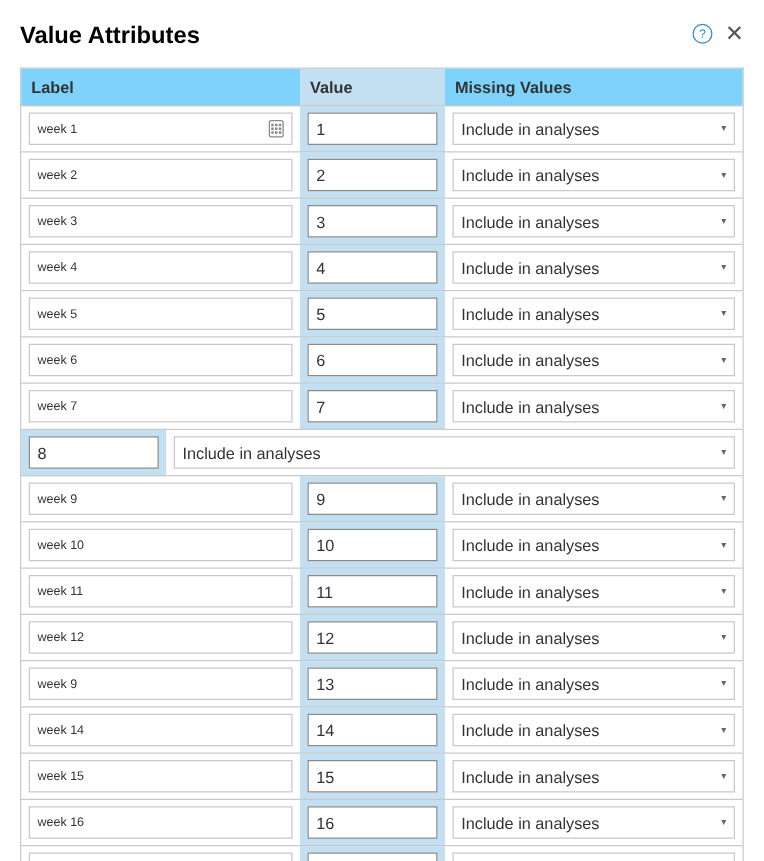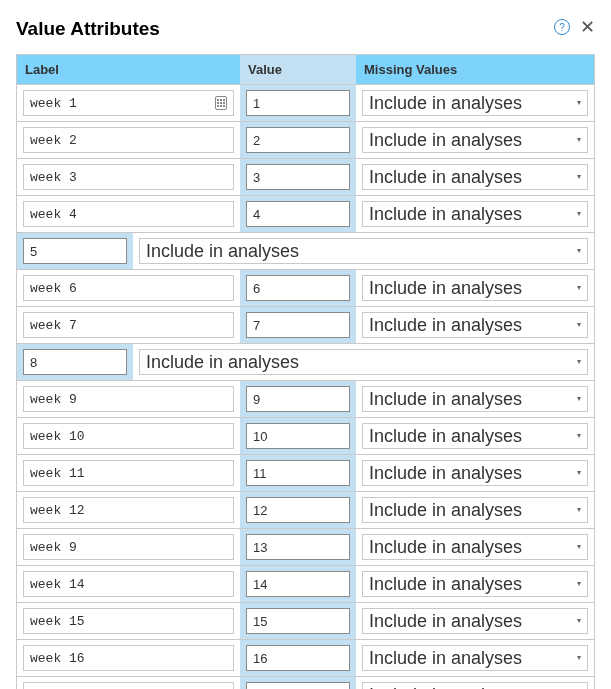--- a/index.html
+++ b/index.html
@@ -80,21 +80,21 @@
   .label-cell {
     height: 26px;
     border: 1px solid #c9c9c9;
     width: 100%;
     display: flex;
     align-items: center;
     justify-content: space-between;
     padding: 0 6px;
     background: #fff;
   }
-  .label-text { font-size: 13px; color: #333; font-family: Liberation Mono, monospace; }
+  .label-text { font-size: 10px; color: #333; }
   .keypad-icon {
     width: 12px;
     height: 14px;
     border: 1px solid #888;
     border-radius: 2px;
     display: grid;
     grid-template-columns: repeat(3, 2px);
     grid-template-rows: repeat(3, 2px);
     gap: 1px;
     align-content: center;
@@ -122,21 +122,21 @@
     height: 26px;
     width: 100%;
     border: 1px solid #c9c9c9;
     background: #fff;
     display: flex;
     align-items: center;
     justify-content: space-between;
     padding: 0 6px;
     cursor: pointer;
   }
-  .missing-text { font-size: 18px; color: #333; }
+  .missing-text { font-size: 13px; color: #333; }
   .chevron {
     font-size: 8px;
     color: #666;
     line-height: 1;
   }
 </style>
 </head>
 <body>
 
 <div class="header">
@@ -223,20 +223,25 @@
           <input class="value-input" type="text" value="4" style="">
         </div>
         <div class="td col-missing">
           <div class="missing-select">
             <span class="missing-text">Include in analyses</span>
             <span class="chevron">▾</span>
           </div>
         </div>
       </div>
       <div class="trow">
+        <div class="td col-label">
+          <div class="label-cell">
+            <span class="label-text">week 5</span>
+          </div>
+        </div>
         <div class="td col-value">
           <input class="value-input" type="text" value="5" style="">
         </div>
         <div class="td col-missing">
           <div class="missing-select">
             <span class="missing-text">Include in analyses</span>
             <span class="chevron">▾</span>
           </div>
         </div>
       </div>

